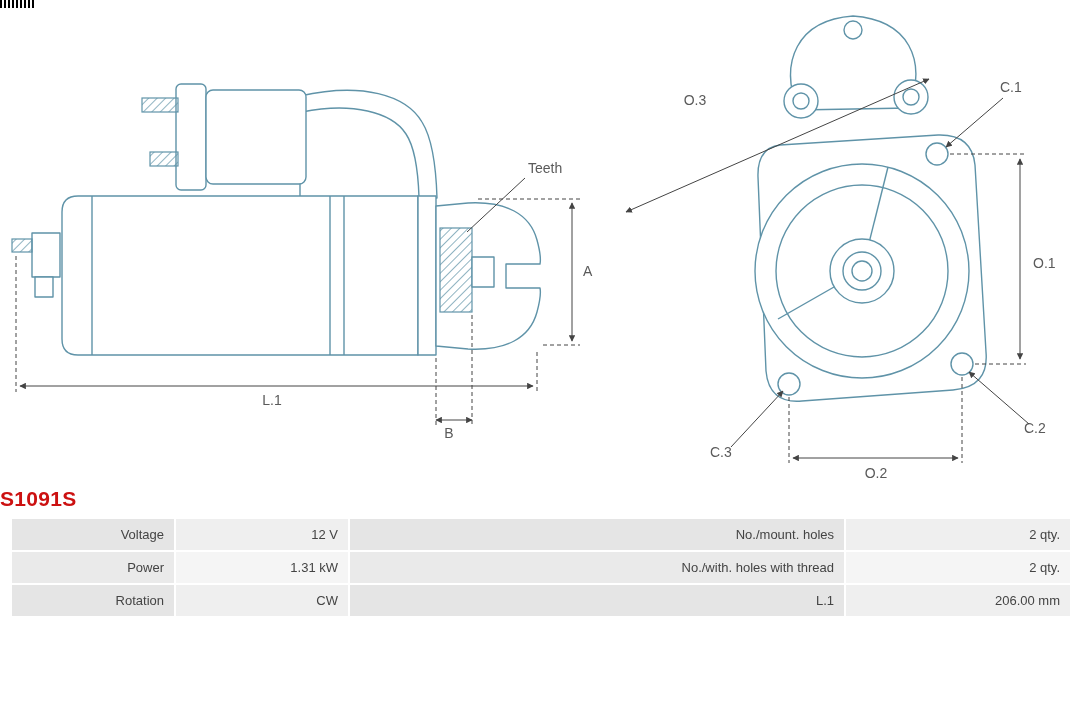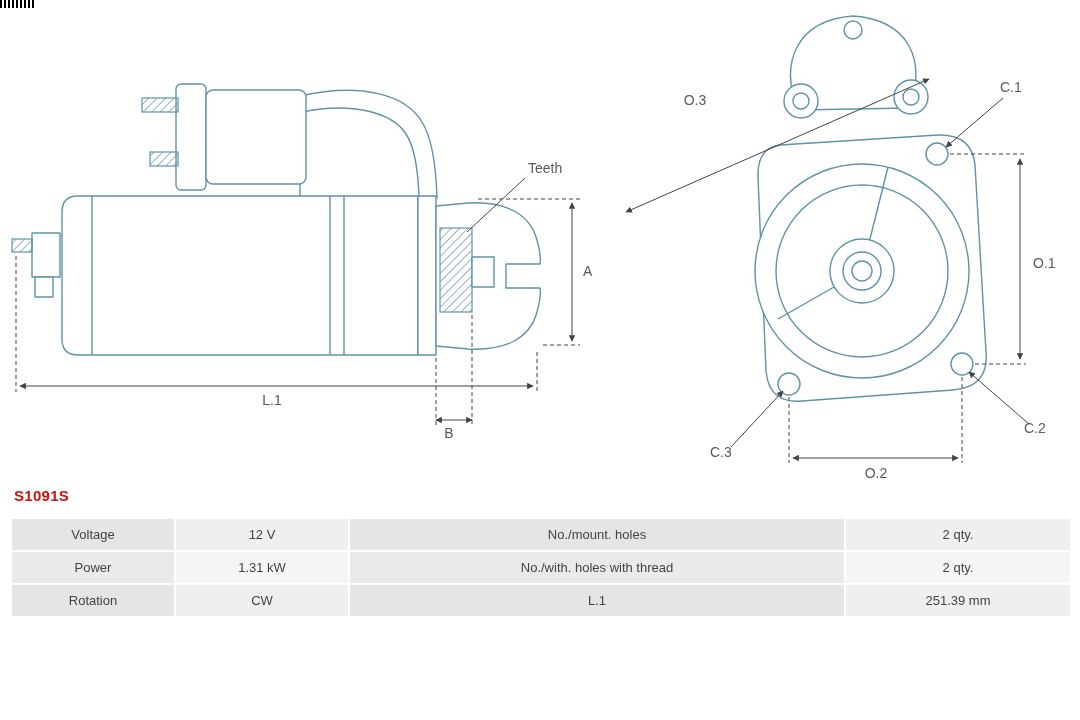--- a/index.html
+++ b/index.html
@@ -13,29 +13,29 @@
   }
   .drawing{position:absolute;left:0;top:0;}
   
   .t  {stroke:#5f93a8;fill:#ffffff;stroke-width:1.4;stroke-linejoin:round;}
   .tn {stroke:#5f93a8;fill:none;stroke-width:1.4;stroke-linejoin:round;}
   .th {stroke:#5f93a8;fill:url(#hatch);stroke-width:1.2;}
   .d  {stroke:#444444;fill:none;stroke-width:1;}
   .dd {stroke:#444444;fill:none;stroke-width:1;stroke-dasharray:4 3;}
   .dim-label{font:14px "Liberation Sans",sans-serif;fill:#5a5a5a;}
   .part-number{
-    position:absolute;left:14px;top:487px;
-    font-size:15px;font-weight:bold;color:#cc1111;letter-spacing:.3px;
+    position:absolute;left:0;top:487px;
+    font-size:21px;font-weight:bold;color:#cc1111;letter-spacing:.3px;
   }
   .spec-table{
     position:absolute;left:10px;top:517px;width:1056px;
     border-collapse:separate;border-spacing:2px;
     font-size:13px;color:#444;table-layout:fixed;
   }
-  .spec-table td{padding:8px 10px;text-align:center;overflow:hidden;white-space:nowrap;}
+  .spec-table td{padding:8px 10px;text-align:right;overflow:hidden;white-space:nowrap;}
   .spec-table tr:nth-child(odd)  td.lbl{background:#e5e5e5;}
   .spec-table tr:nth-child(odd)  td.val{background:#efefef;}
   .spec-table tr:nth-child(even) td.lbl{background:#eaeaea;}
   .spec-table tr:nth-child(even) td.val{background:#f5f5f5;}
 </style>
 </head>
 <body>
 
 <div class="page">
 
@@ -162,18 +162,18 @@
       <tr>
         <td class="lbl">Power</td>
         <td class="val">1.31 kW</td>
         <td class="lbl">No./with. holes with thread</td>
         <td class="val">2 qty.</td>
       </tr>
       <tr>
         <td class="lbl">Rotation</td>
         <td class="val">CW</td>
         <td class="lbl">L.1</td>
-        <td class="val">251.39 mm</td>
+        <td class="val">206.00 mm</td>
       </tr>
     </tbody>
   </table>
 
 </div>
 
 </body></html>

